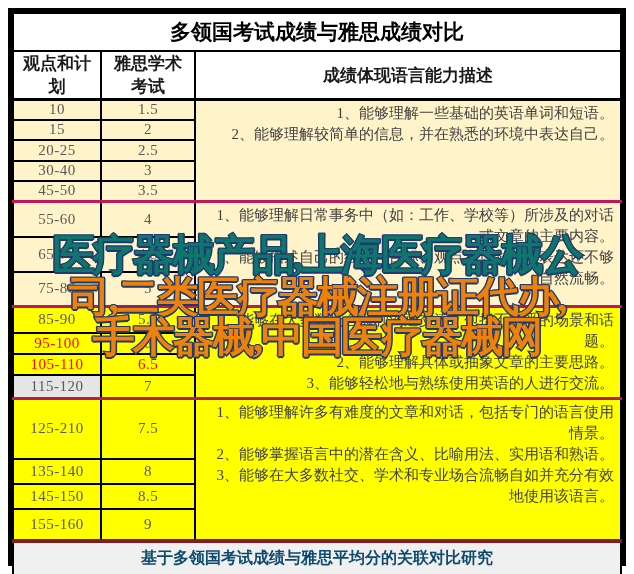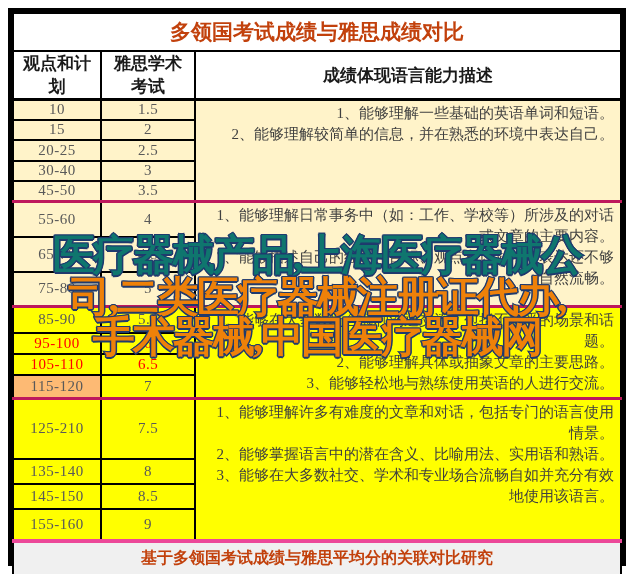--- a/index.html
+++ b/index.html
@@ -23,21 +23,21 @@
   td,th{
     border:2px solid #000;
     padding:0 4px;
     overflow:hidden;
   }
   .title-row td{
     height:36px;
     text-align:center;
     font-size:21px;
     font-weight:bold;
-    color:#c2410c;
+    color:#000000;
     background:#ffffff;
     font-family:Liberation Mono, monospace;
   }
   .header-row th{
     height:42px;
     text-align:center;
     font-size:17px;
     font-weight:bold;
     color:#1a1a1a;
     background:#ffffff;
@@ -57,23 +57,23 @@
     font-size:15px;
     line-height:21px;
     color:#3f3f3f;
     padding:2px 6px;
   }
   .footer-row td{
     height:32px;
     text-align:center;
     font-size:16px;
     font-weight:bold;
-    color:#c2410c;
+    color:#0c4a6e;
     background:#f0f0f0;
-    border-top:4px solid #ec4899;
+    border-top:4px solid #7f1d1d;
   }
   .watermark-line{
     position:absolute;
     left:50%;
     transform:translateX(-50%);
     white-space:nowrap;
     font-weight:bold;
     font-size:42px;
     letter-spacing:-2px;
     line-height:1;
@@ -155,21 +155,21 @@
           </tr>
           <tr style="height: 21px;">
             <td class="score red" style="background: rgb(255, 255, 0);">95-100</td>
             <td class="score red" style="background: rgb(255, 255, 0);">6</td>
           </tr>
           <tr style="height: 21px;">
             <td class="score red" style="background: rgb(255, 255, 0);">105-110</td>
             <td class="score red" style="background: rgb(255, 255, 0);">6.5</td>
           </tr>
           <tr style="height: 24px;">
-            <td class="score" style="background: #fdba74;">115-120</td>
+            <td class="score" style="background: #e5e5e5;">115-120</td>
             <td class="score" style="background: rgb(255, 255, 0);">7</td>
           </tr>
           <tr class="sec-top" style="height: 60px;">
             <td class="score" style="background: rgb(255, 255, 0);">125-210</td>
             <td class="score" style="background: rgb(255, 255, 0);">7.5</td>
             <td class="desc" rowspan="4" style="background: rgb(255, 255, 0);">
               <div>1、能够理解许多有难度的文章和对话，包括专门的语言使用情景。</div>
               <div>2、能够掌握语言中的潜在含义、比喻用法、实用语和熟语。</div>
               <div>3、能够在大多数社交、学术和专业场合流畅自如并充分有效地使用该语言。</div>
             </td>

